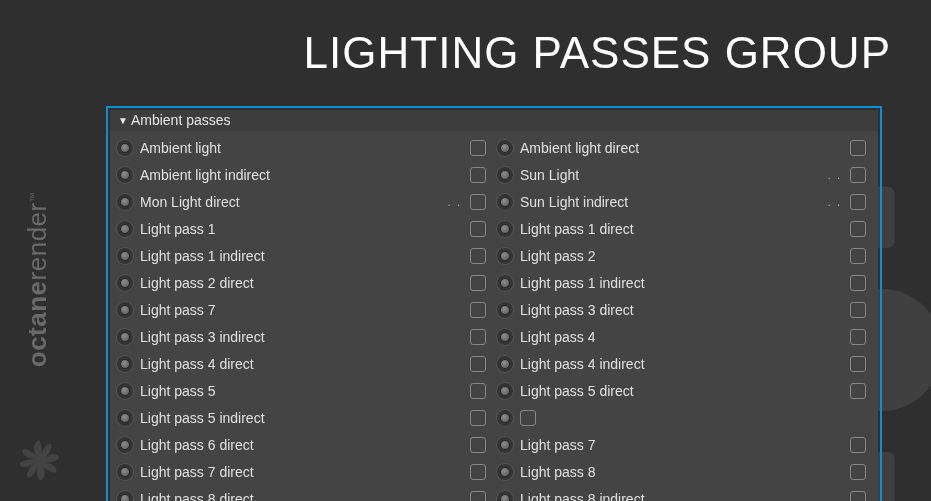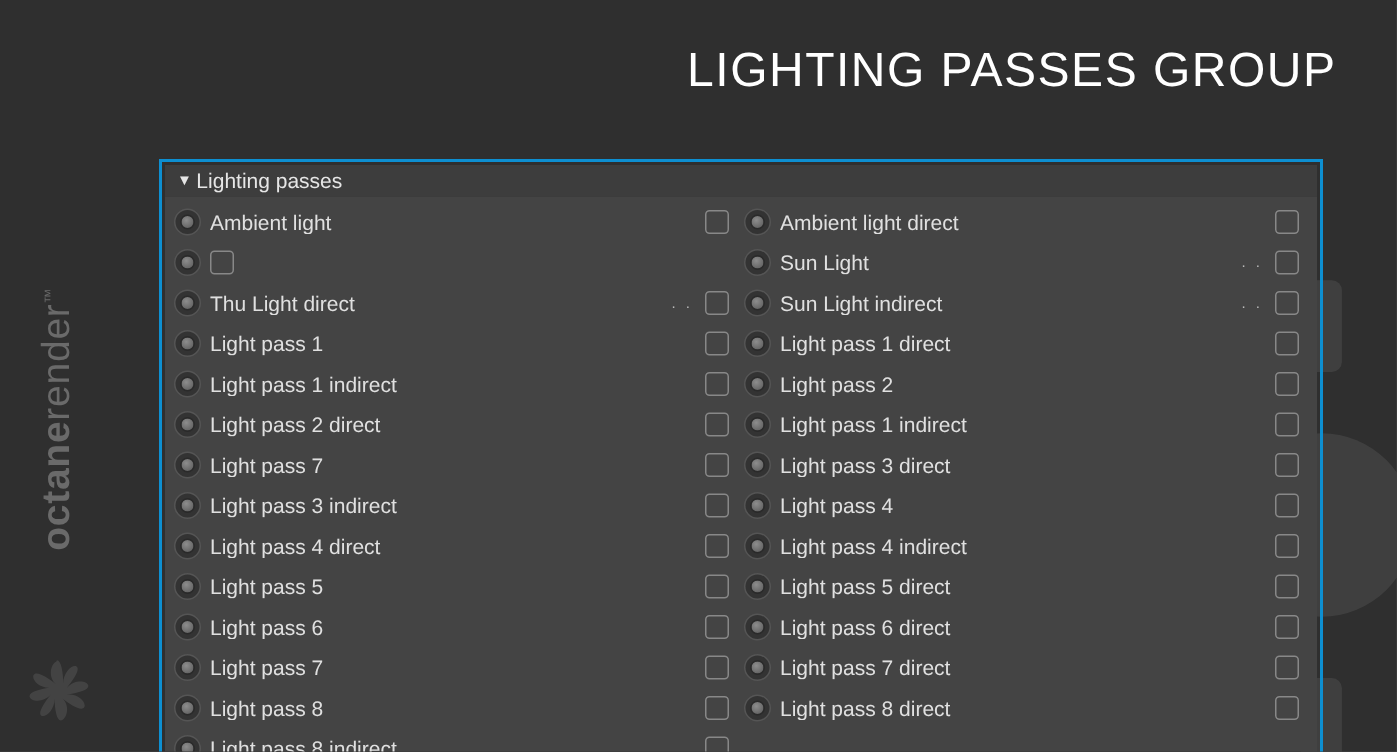--- a/index.html
+++ b/index.html
@@ -48,21 +48,21 @@
   .brand-text .tm { font-size: 10px; vertical-align: super; }
   .brand-logo {
     width: 52px;
     height: 52px;
     opacity: 0.35;
   }
   .title {
     position: absolute;
     top: 28px;
     right: 40px;
-    font-size: 32px;
+    font-size: 44px;
     font-weight: 300;
     letter-spacing: 1px;
     color: #ffffff;
     text-align: right;
   }
   .panel-wrapper {
     position: absolute;
     left: 106px;
     top: 106px;
     width: 776px;
@@ -163,47 +163,48 @@
       <path d="M50 10 C55 10 58 25 58 40 C58 25 70 15 75 18 C80 21 72 34 62 46 C72 34 88 36 90 42 C92 48 77 52 62 54 C77 52 88 64 85 70 C82 76 68 68 56 58 C68 68 62 85 56 87 C50 89 47 74 47 59 C47 74 35 84 30 81 C25 78 33 65 43 53 C33 65 17 63 15 57 C13 51 28 47 43 45 C28 47 17 35 20 29 C23 23 37 31 49 41 C37 31 43 14 49 12 Z"></path>
     </g>
   </svg>
 </div>
 
 <div class="title">LIGHTING PASSES GROUP</div>
 
 <div class="panel-wrapper">
   <div class="section-header">
     <span class="chev">▼</span>
-    <span>Lighting passes</span>
+    <span>Ambient passes</span>
   </div>
   <div class="grid-body" id="grid">
 
   <div class="row">
         <span class="radio"></span>
         <span class="label">Ambient light</span>
         <span class="cbox"></span>
       </div>
       <div class="row">
         <span class="radio"></span>
         <span class="label">Ambient light direct</span>
         <span class="cbox"></span>
       </div>
       <div class="row">
         <span class="radio"></span>
+        <span class="label">Ambient light indirect</span>
         <span class="cbox"></span>
       </div>
       <div class="row">
         <span class="radio"></span>
         <span class="label">Sun Light</span>
         <span class="dots">. .</span>
         <span class="cbox"></span>
       </div>
       <div class="row">
         <span class="radio"></span>
-        <span class="label">Thu Light direct</span>
+        <span class="label">Mon Light direct</span>
         <span class="dots">. .</span>
         <span class="cbox"></span>
       </div>
       <div class="row">
         <span class="radio"></span>
         <span class="label">Sun Light indirect</span>
         <span class="dots">. .</span>
         <span class="cbox"></span>
       </div>
       <div class="row">
@@ -271,21 +272,25 @@
         <span class="label">Light pass 5</span>
         <span class="cbox"></span>
       </div>
       <div class="row">
         <span class="radio"></span>
         <span class="label">Light pass 5 direct</span>
         <span class="cbox"></span>
       </div>
       <div class="row">
         <span class="radio"></span>
-        <span class="label">Light pass 6</span>
+        <span class="label">Light pass 5 indirect</span>
+        <span class="cbox"></span>
+      </div>
+      <div class="row">
+        <span class="radio"></span>
         <span class="cbox"></span>
       </div>
       <div class="row">
         <span class="radio"></span>
         <span class="label">Light pass 6 direct</span>
         <span class="cbox"></span>
       </div>
       <div class="row">
         <span class="radio"></span>
         <span class="label">Light pass 7</span>

